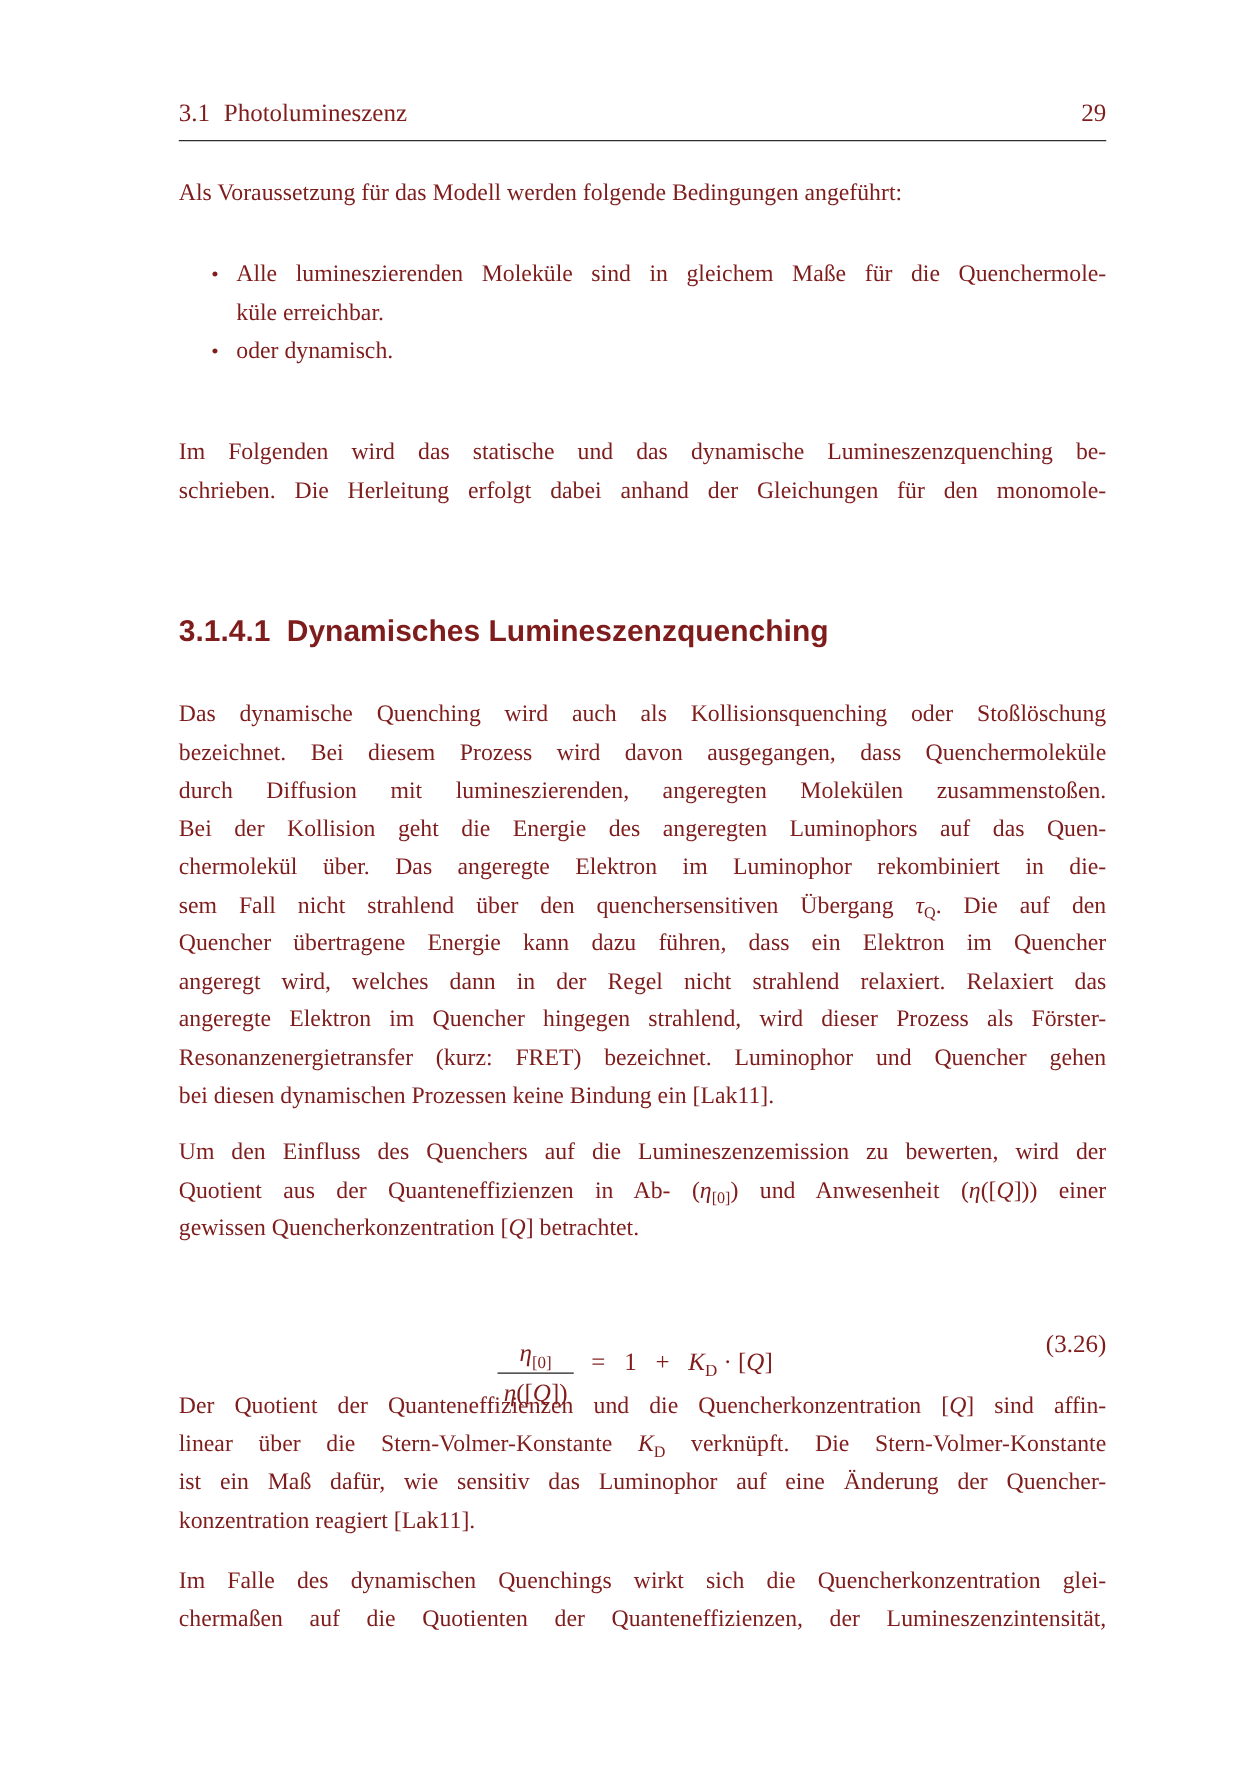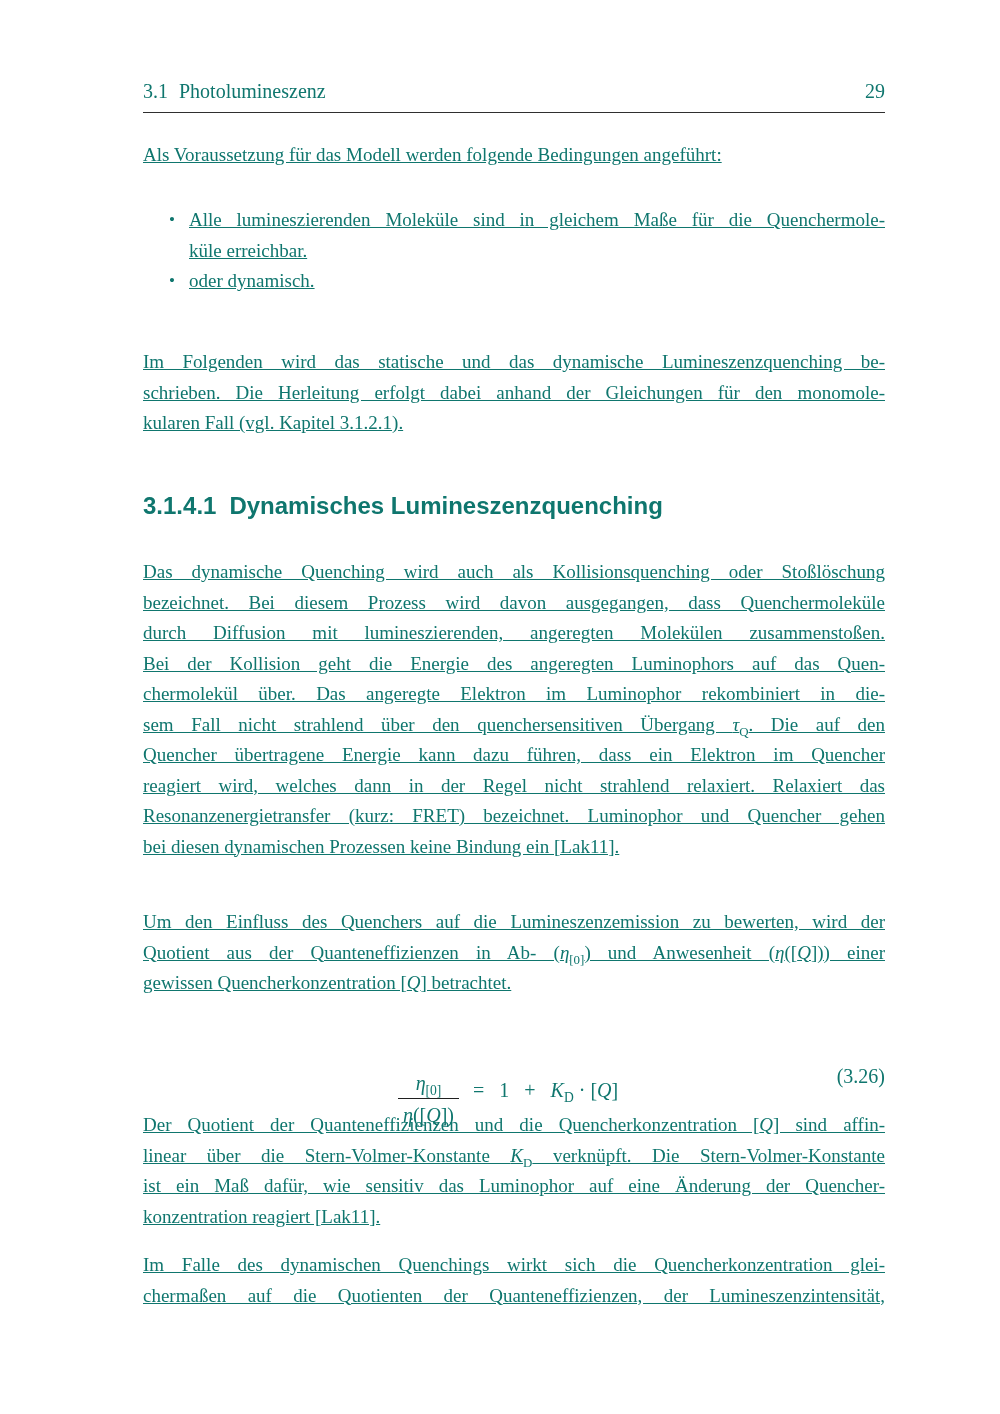--- a/index.html
+++ b/index.html
@@ -1,26 +1,26 @@
 <!DOCTYPE html>
 <html><head>
 <meta charset="utf-8">
 <style>
   html,body{margin:0;padding:0;background:#ffffff;}
   .page{
     position:relative;
     width:1000px;height:1400px;
     background:#ffffff;
-    color:#0f766e;
+    color:#7f1d1d;
     font-family:"Liberation Serif","DejaVu Serif",serif;
     font-size:19px;
     overflow:hidden;
   }
   .block{position:absolute;left:143px;width:742px;}
-  .line{line-height:30.5px;text-decoration:underline;}
+  .line{line-height:30.5px;}
   .jl{text-align:justify;text-align-last:justify;}
   .ll{text-align:left;text-align-last:left;}
   i{font-style:italic;}
   sub{font-size:0.68em;line-height:0;}
 
   
   .runhead{top:80px;display:flex;justify-content:space-between;font-size:20px;}
   .runhead .sec-num{margin-right:11px;}
   .head-rule{position:absolute;left:143px;top:112px;width:742px;height:0;border-top:1.4px solid #2f2f2f;}
 
@@ -72,36 +72,36 @@
       <span class="bullet-mark">•</span>
       <div>
           <div class="line ll">oder dynamisch.</div>
         </div>
     </div>
   </div>
 
   <div class="block" style="top:347px">
       <div class="line jl">Im Folgenden wird das statische und das dynamische Lumineszenzquenching be-</div>
       <div class="line jl">schrieben. Die Herleitung erfolgt dabei anhand der Gleichungen für den monomole-</div>
-      <div class="line ll">kularen Fall (vgl. Kapitel 3.1.2.1).</div>
     </div>
 
   <div class="block subsection" style="top:492px">
     <span class="sub-num">3.1.4.1</span><span>Dynamisches Lumineszenzquenching</span>
   </div>
 
   <div class="block" style="top:557px">
       <div class="line jl">Das dynamische Quenching wird auch als Kollisionsquenching oder Stoßlöschung</div>
       <div class="line jl">bezeichnet. Bei diesem Prozess wird davon ausgegangen, dass Quenchermoleküle</div>
       <div class="line jl">durch Diffusion mit lumineszierenden, angeregten Molekülen zusammenstoßen.</div>
       <div class="line jl">Bei der Kollision geht die Energie des angeregten Luminophors auf das Quen-</div>
       <div class="line jl">chermolekül über. Das angeregte Elektron im Luminophor rekombiniert in die-</div>
       <div class="line jl">sem Fall nicht strahlend über den quenchersensitiven Übergang <i>τ</i><sub>Q</sub>. Die auf den</div>
       <div class="line jl">Quencher übertragene Energie kann dazu führen, dass ein Elektron im Quencher</div>
-      <div class="line jl">reagiert wird, welches dann in der Regel nicht strahlend relaxiert. Relaxiert das</div>
+      <div class="line jl">angeregt wird, welches dann in der Regel nicht strahlend relaxiert. Relaxiert das</div>
+      <div class="line jl">angeregte Elektron im Quencher hingegen strahlend, wird dieser Prozess als Förster-</div>
       <div class="line jl">Resonanzenergietransfer (kurz: FRET) bezeichnet. Luminophor und Quencher gehen</div>
       <div class="line ll">bei diesen dynamischen Prozessen keine Bindung ein [Lak11].</div>
     </div>
 
   <div class="block" style="top:907px">
       <div class="line jl">Um den Einfluss des Quenchers auf die Lumineszenzemission zu bewerten, wird der</div>
       <div class="line jl">Quotient aus der Quanteneffizienzen in Ab- (<i>η</i><sub>[0]</sub>) und Anwesenheit (<i>η</i>([<i>Q</i>])) einer</div>
       <div class="line ll">gewissen Quencherkonzentration [<i>Q</i>] betrachtet.</div>
     </div>
 

